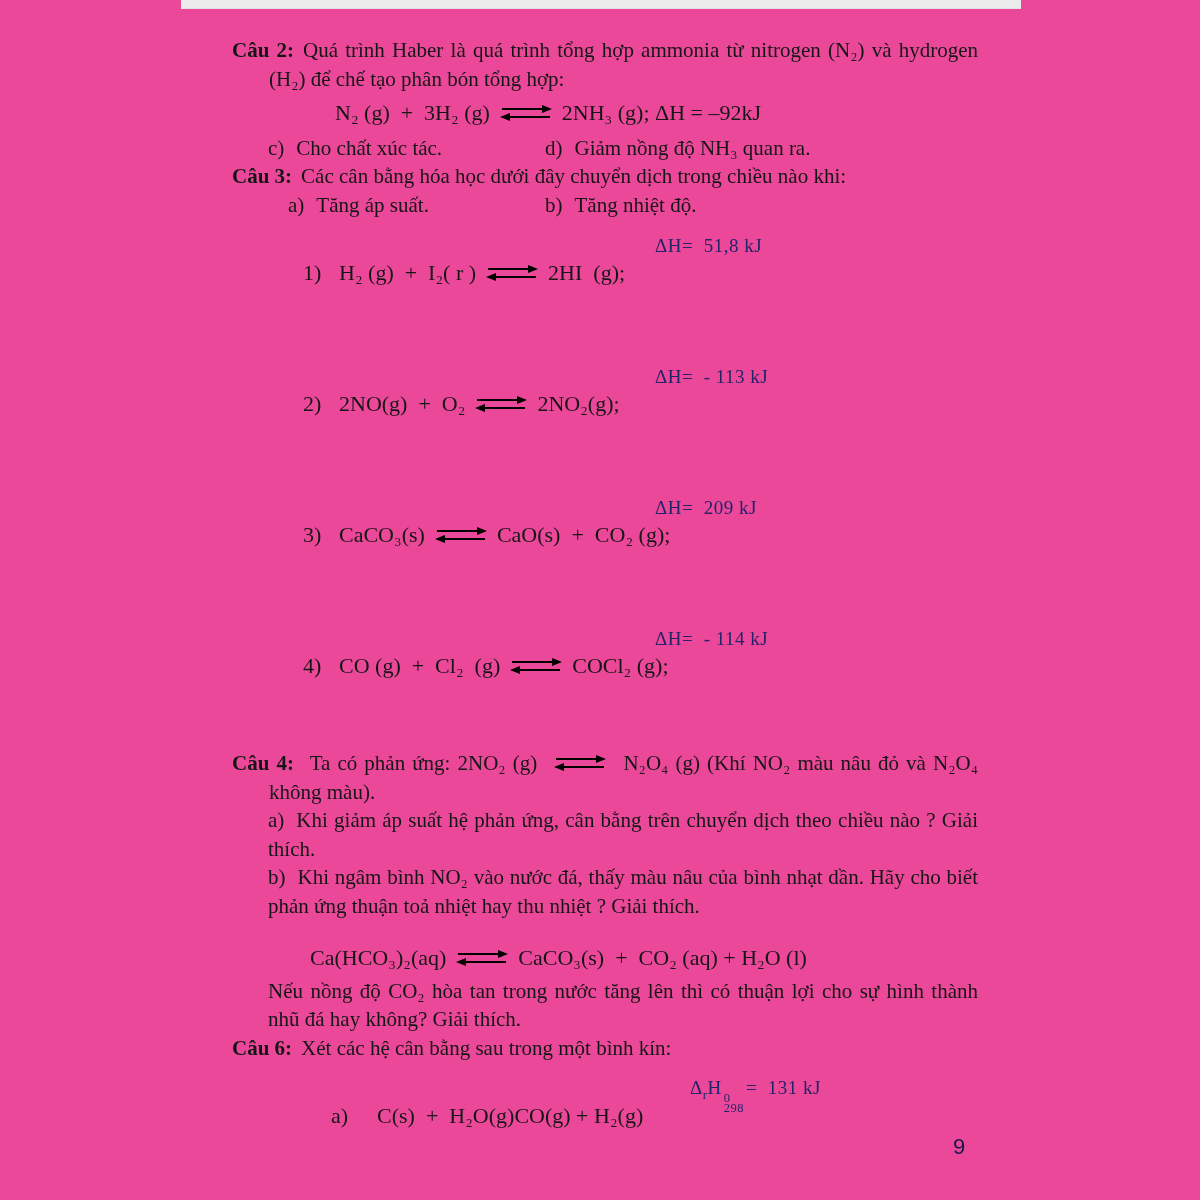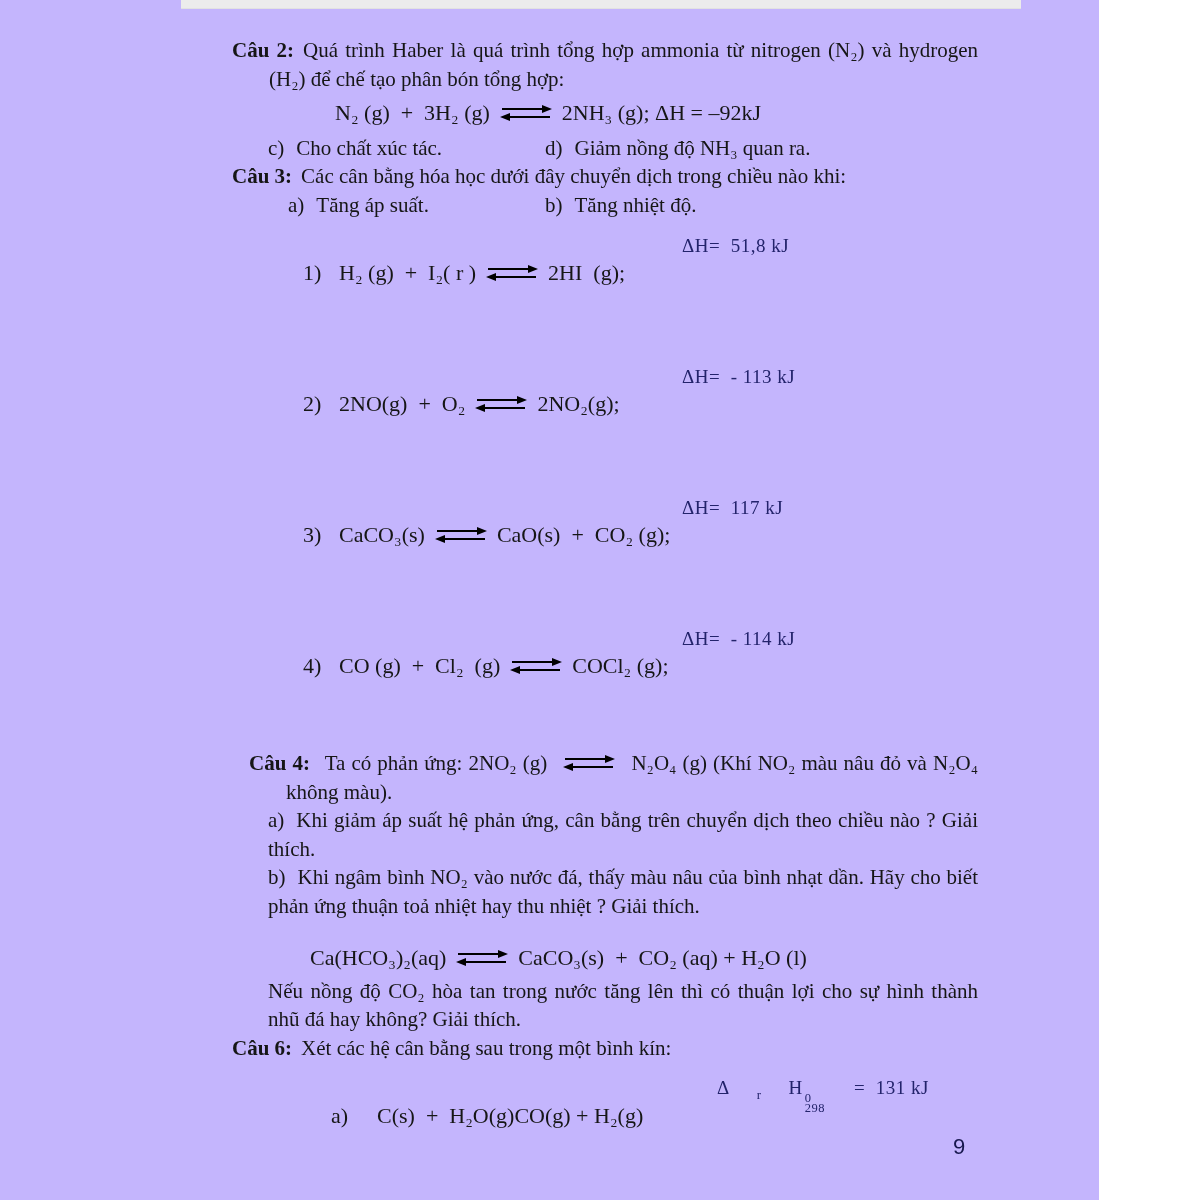--- a/index.html
+++ b/index.html
@@ -1,16 +1,16 @@
 <!DOCTYPE html>
 <html><head>
 <meta charset="utf-8">
 <style>
   html,body{margin:0;padding:0;background:#fff;}
-  .page{position:relative;width:1099px;height:1200px;background:#c4b5fd;overflow:hidden;
+  .page{position:relative;width:1200px;height:1200px;background:#ec4899;overflow:hidden;
         font-family:"Liberation Serif","DejaVu Serif","DejaVu Sans",serif;color:#161616;}
   .topbar{position:absolute;left:181px;top:0;width:840px;height:8px;background:#ececec;border-bottom:1px solid #e2e2e2;}
   .content{position:absolute;left:0;top:0;width:1200px;box-sizing:border-box;
            padding:36px 222px 0 232px;font-size:21px;line-height:28.5px;}
   .qhead{text-align:justify;padding-left:37px;text-indent:-37px;}
   .qlabel{font-weight:bold;margin-right:9px;}
   .para{text-align:justify;}
   .body-ind{padding-left:36px;}
   .optrow{position:relative;padding-left:36px;}
   .optrow.q3{padding-left:56px;}
@@ -20,21 +20,21 @@
   .eqline span{white-space:pre;}
   .eq-c2{margin:6px 0 6px 103px;}
   .eq-c5{margin:24px 0 4px 78px;}
   .rxrow{position:relative;margin-top:7px;padding-left:38px;font-size:22px;line-height:31px;white-space:pre;}
   .rxrow span{white-space:pre;}
   .rxnum{display:inline-block;min-width:36px;}
   .rxrow.q6 .rxnum{min-width:46px;}
   .rxrow.q6{padding-left:66px;}
   .rxdh{position:absolute;left:423px;top:4px;font-size:19px;letter-spacing:0.5px;}
   .rxrow.q6 .rxdh{left:458px;top:3px;}
-  .navy{color:#23236b;margin-left:27px;}
+  .navy{color:#23236b;}
   sub{font-size:13px;}
   .ss{display:inline-flex;flex-direction:column;vertical-align:-8px;margin:0 2px;}
   .ss span{display:block;font-size:12.5px;line-height:10px;}
   .eqarrow{display:inline-block;position:relative;width:52px;height:17px;margin:0 10px;vertical-align:-2px;}
   .eqarrow i{position:absolute;display:block;}
   .eqarrow .at{left:2px;right:9px;top:3px;border-top:2px solid #000;}
   .eqarrow .ah{right:0;top:0;width:0;height:0;border-left:10px solid #000;border-top:4.5px solid transparent;border-bottom:4.5px solid transparent;}
   .eqarrow .ab{left:9px;right:2px;top:11px;border-top:2px solid #000;}
   .eqarrow .bh{left:0;top:8px;width:0;height:0;border-right:10px solid #000;border-top:4.5px solid transparent;border-bottom:4.5px solid transparent;}
   .pagenum{position:absolute;left:953px;top:1134px;font-family:"Liberation Sans","DejaVu Sans",sans-serif;font-size:22px;color:#17174d;}
@@ -67,28 +67,28 @@
     <div class="rxrow">
       <span class="rxnum">1)</span><span><span>H₂ (g)  +  I₂( r )</span><span class="eqarrow"><i class="at"></i><i class="ah"></i><i class="ab"></i><i class="bh"></i></span><span>2HI  (g);</span></span>
       <span class="rxdh navy">ΔH=  51,8 kJ</span>
     </div>
     <div class="rxrow">
       <span class="rxnum">2)</span><span><span>2NO(g)  +  O₂</span><span class="eqarrow"><i class="at"></i><i class="ah"></i><i class="ab"></i><i class="bh"></i></span><span>2NO₂(g);</span></span>
       <span class="rxdh navy">ΔH=  - 113 kJ</span>
     </div>
     <div class="rxrow">
       <span class="rxnum">3)</span><span><span>CaCO₃(s)</span><span class="eqarrow"><i class="at"></i><i class="ah"></i><i class="ab"></i><i class="bh"></i></span><span>CaO(s)  +  CO₂ (g);</span></span>
-      <span class="rxdh navy">ΔH=  117 kJ</span>
+      <span class="rxdh navy">ΔH=  209 kJ</span>
     </div>
     <div class="rxrow">
       <span class="rxnum">4)</span><span><span>CO (g)  +  Cl₂  (g)</span><span class="eqarrow"><i class="at"></i><i class="ah"></i><i class="ab"></i><i class="bh"></i></span><span>COCl₂ (g);</span></span>
       <span class="rxdh navy">ΔH=  - 114 kJ</span>
     </div>
 
-    <div class="qhead para" style="margin-top:6px;margin-left:17px;">
+    <div class="qhead para" style="margin-top:6px;">
       <b class="qlabel">Câu 4:</b><span><span> Ta có phản ứng:  2NO₂ (g) </span><span class="eqarrow"><i class="at"></i><i class="ah"></i><i class="ab"></i><i class="bh"></i></span><span> N₂O₄ (g) (Khí NO₂ màu nâu đỏ và N₂O₄ không màu).</span></span>
     </div>
     <div class="para body-ind">
       <span class="optkey">a)</span><span>Khi giảm áp suất hệ phản ứng, cân bằng trên chuyển dịch theo chiều nào ? Giải thích.</span>
     </div>
     <div class="para body-ind">
       <span class="optkey">b)</span><span>Khi ngâm bình NO₂ vào nước đá, thấy màu nâu của bình nhạt dần. Hãy cho biết phản ứng thuận toả nhiệt hay thu nhiệt ? Giải thích.</span>
     </div>
 
     <div class="eqline eq-c5"><span>Ca(HCO₃)₂(aq)</span><span class="eqarrow"><i class="at"></i><i class="ah"></i><i class="ab"></i><i class="bh"></i></span><span>CaCO₃(s)  +  CO₂ (aq) + H₂O (l)</span></div>

